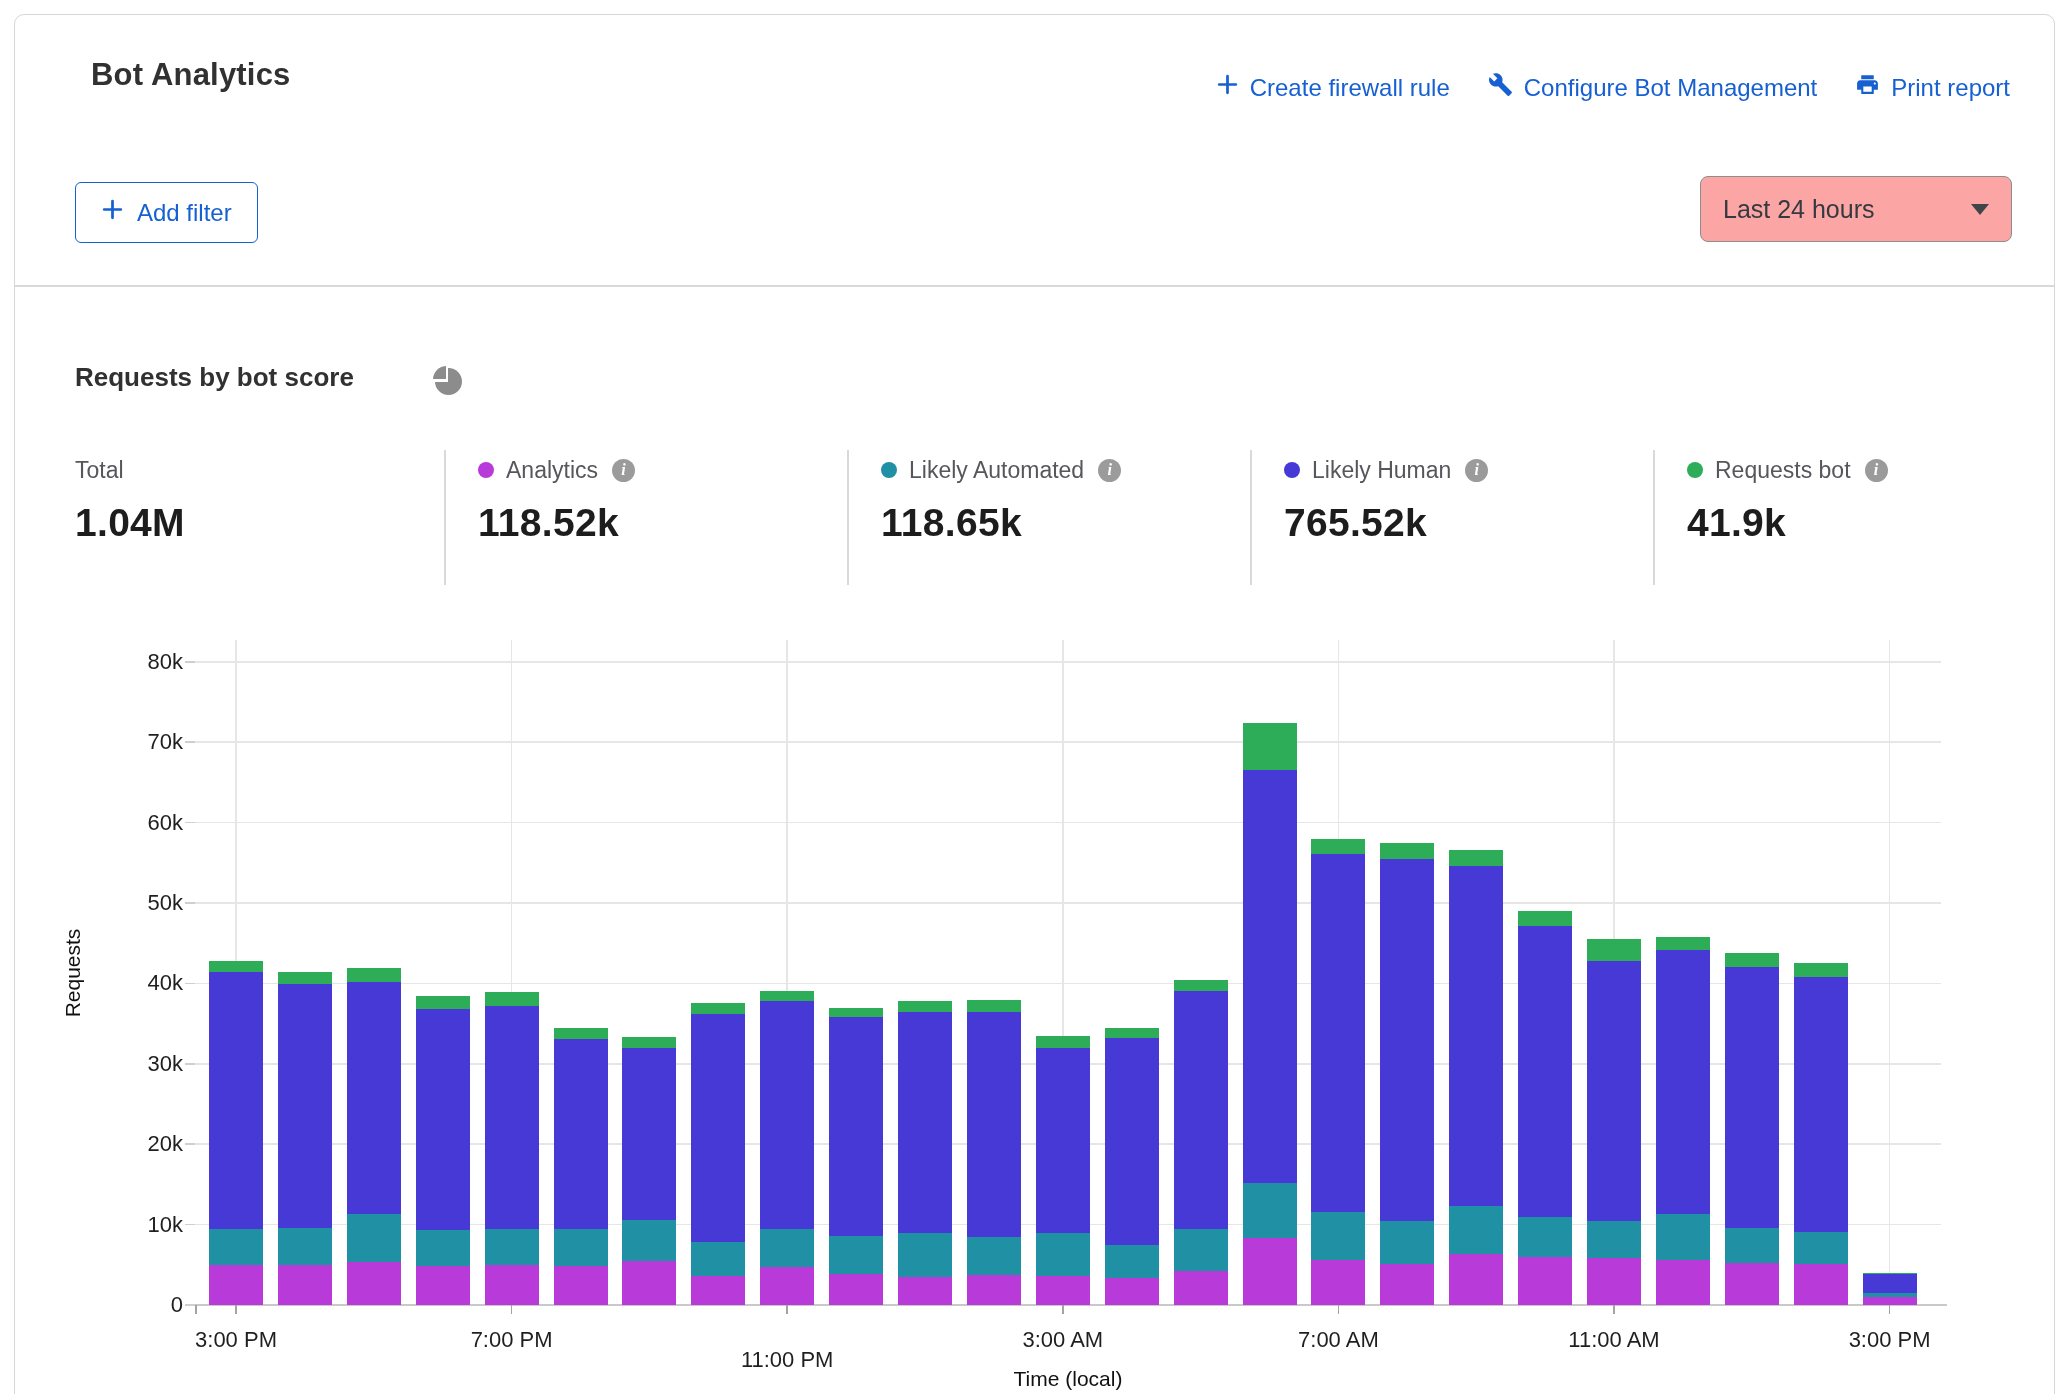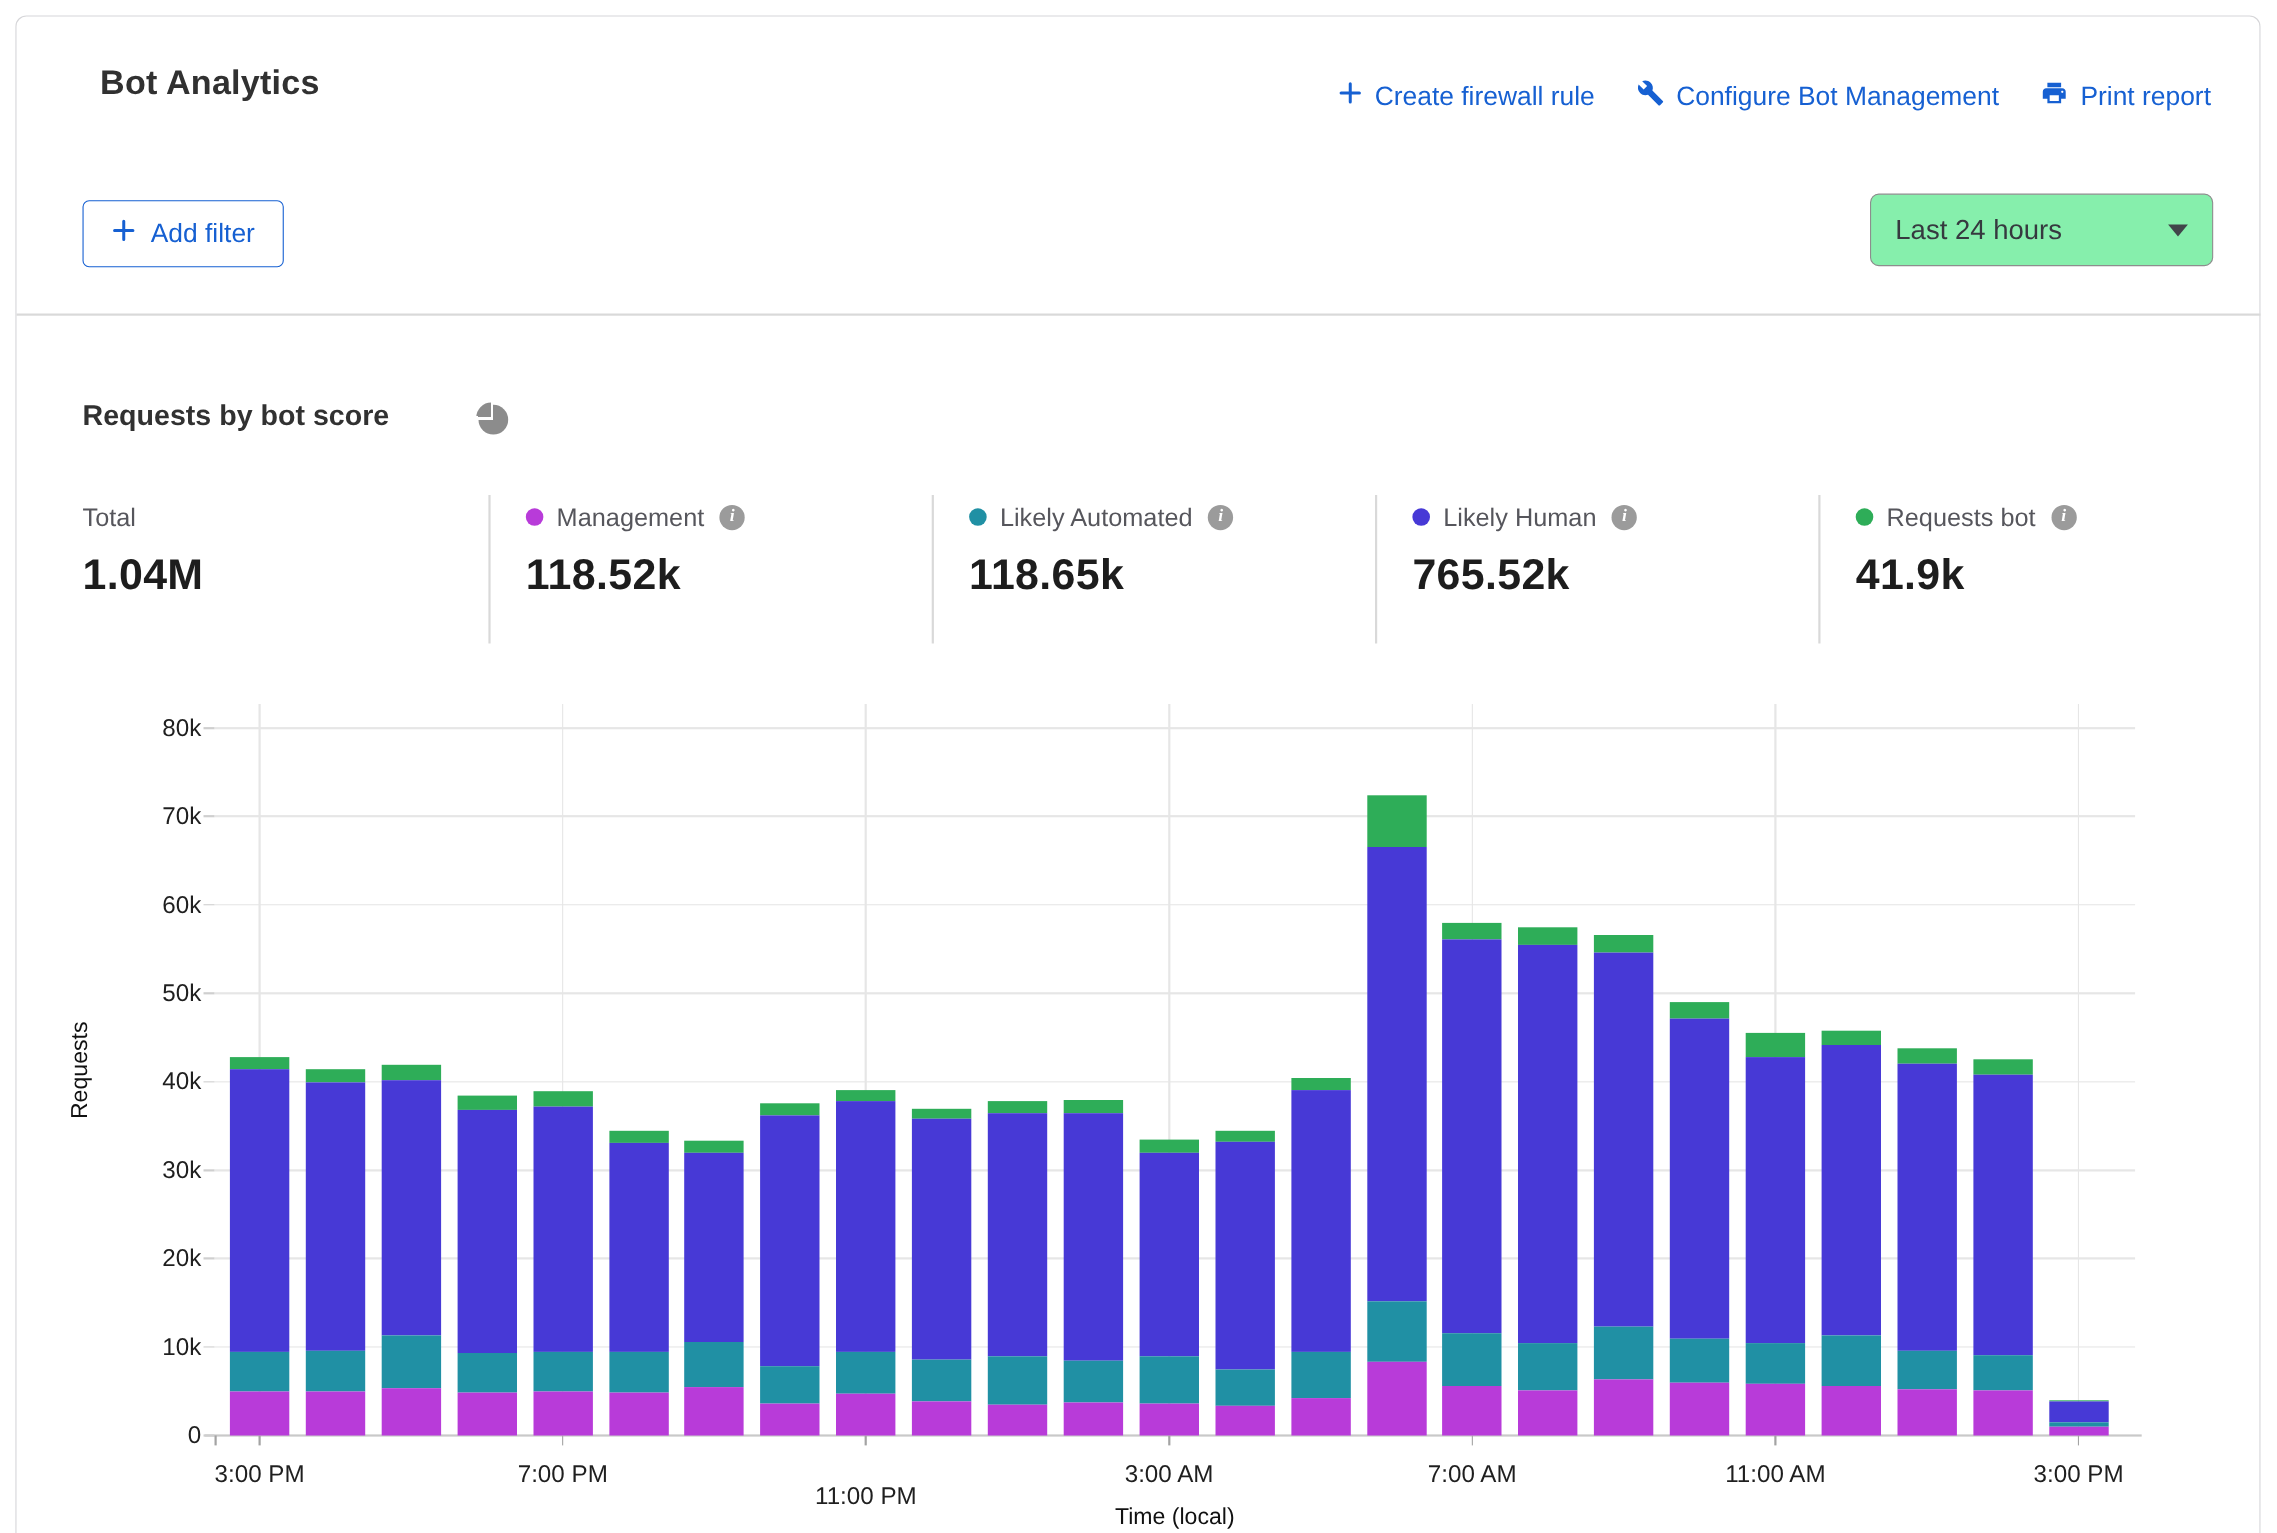--- a/index.html
+++ b/index.html
@@ -21,21 +21,21 @@
   .actions { top:72px; right:60px; display:flex; align-items:center; gap:38px; }
   .action-link { display:flex; align-items:center; gap:11px; color:#1660d2; font-size:24px;
                  cursor:pointer; text-decoration:none; }
   .action-link svg { flex:0 0 auto; }
 
   .add-filter { left:75px; top:182px; height:61px; display:flex; align-items:center; gap:13px;
                 padding:0 25px; background:#fff; border:1.6px solid #1660d2; border-radius:6px;
                 color:#1660d2; font-size:24px; cursor:pointer; }
   .select { left:1700px; top:176px; width:312px; height:66px; display:flex; align-items:center;
             justify-content:space-between; padding:0 22px; border:1.5px solid #8d8d8d;
-            border-radius:8px; font-size:25px; color:#36393f; background:#86efac; cursor:pointer; }
+            border-radius:8px; font-size:25px; color:#36393f; background:#fca5a5; cursor:pointer; }
   .caret { width:0; height:0; border-left:9px solid transparent; border-right:9px solid transparent;
            border-top:11px solid #41454a; }
 
   
   .section-title { left:75px; top:362px; font-size:26px; font-weight:700; color:#313131; }
   .pie-icon { left:435px; top:368px; width:27px; height:27px; border-radius:50%;
               background:conic-gradient(#8c8c8c 0 270deg, transparent 270deg 360deg); }
   .pie-icon::after { content:""; position:absolute; left:-2px; top:-2px; width:27px; height:27px;
               border-radius:50%; background:conic-gradient(transparent 0 274deg, #8c8c8c 274deg 356deg); }
 
@@ -115,21 +115,21 @@
 <div id="stats-row">
     <div class="abs stat" style="left: 75px;">
       <div class="stat-label-row">
         <span class="stat-label">Total</span>
       </div>
       <div class="stat-value">1.04M</div>
     </div>
     <div class="abs stat" style="left: 478px;">
       <div class="stat-label-row">
         <span class="stat-dot" style="background: rgb(184, 59, 217);"></span>
-        <span class="stat-label">Management</span>
+        <span class="stat-label">Analytics</span>
         <span class="info-icon"></span>
       </div>
       <div class="stat-value">118.52k</div>
     </div>
     <div class="abs stat" style="left: 881px;">
       <div class="stat-label-row">
         <span class="stat-dot" style="background: rgb(32, 144, 164);"></span>
         <span class="stat-label">Likely Automated</span>
         <span class="info-icon"></span>
       </div>

